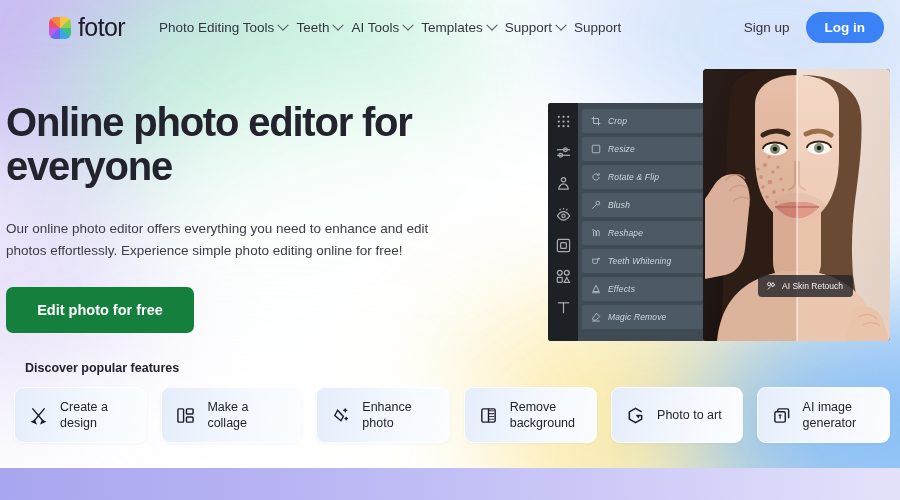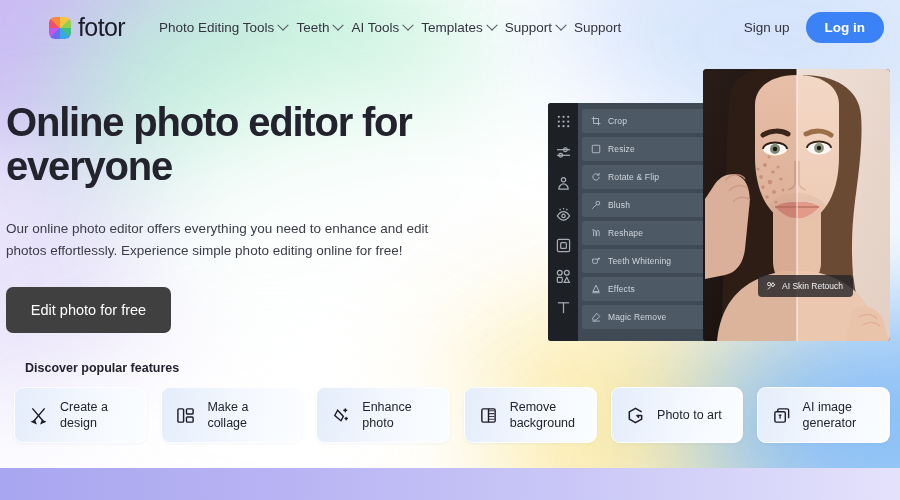--- a/index.html
+++ b/index.html
@@ -60,30 +60,30 @@
   
   #hero { position:relative; padding:45px 0 0 6px; }
   #hero-title {
     font-size:40px; line-height:1.1; font-weight:700; color:#23232e;
     letter-spacing:-1.2px; max-width:420px;
   }
   #hero-sub {
     margin-top:30px; font-size:13.5px; line-height:1.65; color:#3c3c47; max-width:432px;
   }
   #cta {
-    margin-top:24px; background:#404040; color:#fff; border:none;
-    font-size:14.5px; font-weight:400; padding:15px 0; width:165px;
+    margin-top:24px; background:#15803d; color:#fff; border:none;
+    font-size:14.5px; font-weight:700; padding:15px 0; width:188px;
     border-radius:7px; cursor:pointer;
   }
 
   
   #mockup { position:absolute; left:548px; top:98px; width:342px; height:243px; }
   #editor-shell {
     position:absolute; left:0; top:5px; width:252px; height:238px;
-    background:#3f4a55; border-radius:3px; display:flex; overflow:hidden;
+    background:#3f4a55; border-radius:3px; display:flex; overflow:hidden;font-style:italic;
   }
   #icon-rail {
     width:30px; background:#1d2025; display:flex; flex-direction:column;
     align-items:center; padding-top:11px; gap:16px; flex-shrink:0;
   }
   .rail-ico { width:15px; height:15px; opacity:.78; }
   .rail-ico svg { display:block; }
   #tool-list { flex:1; padding:6px 0 0 4px; display:flex; flex-direction:column; gap:4px; }
   .tool-row {
     height:24px; background:#4d5965; border-radius:2px;

